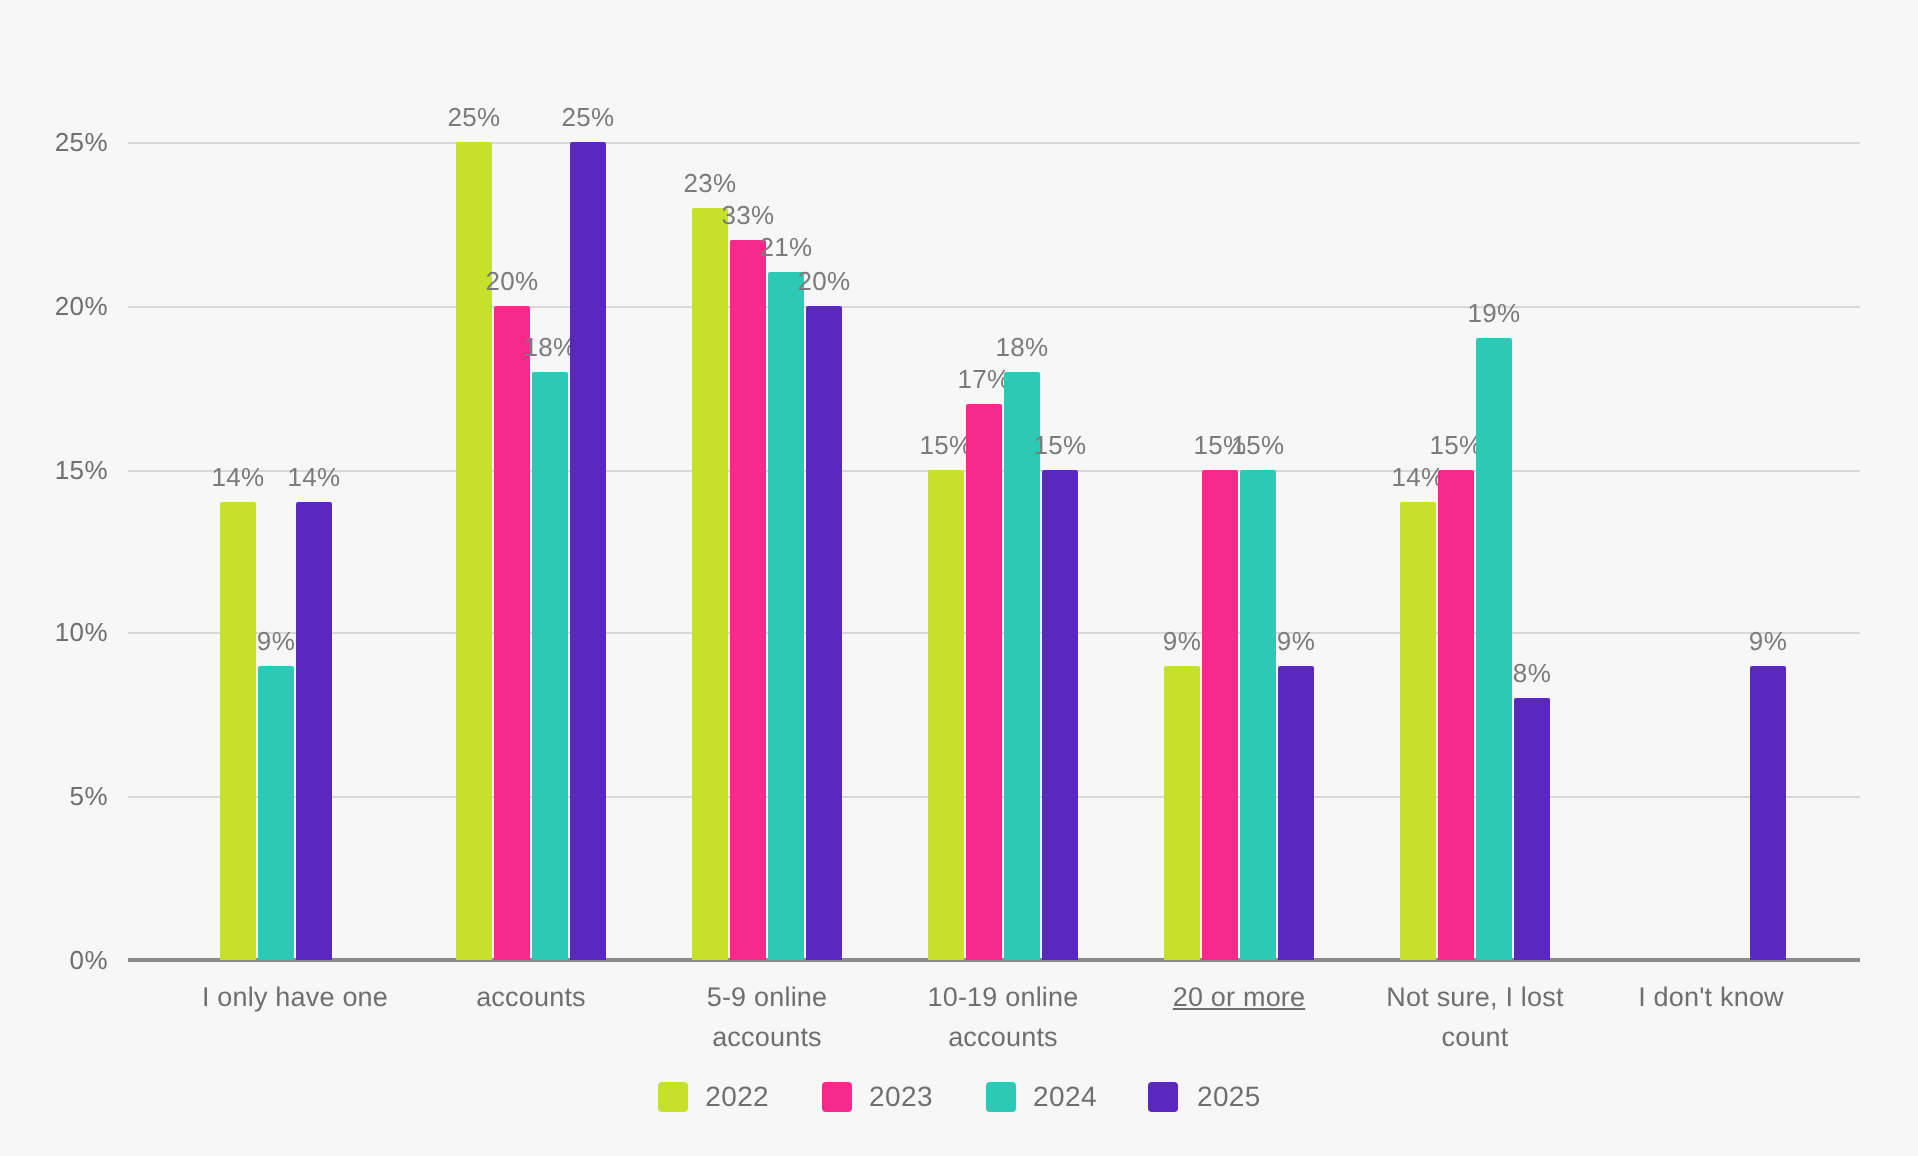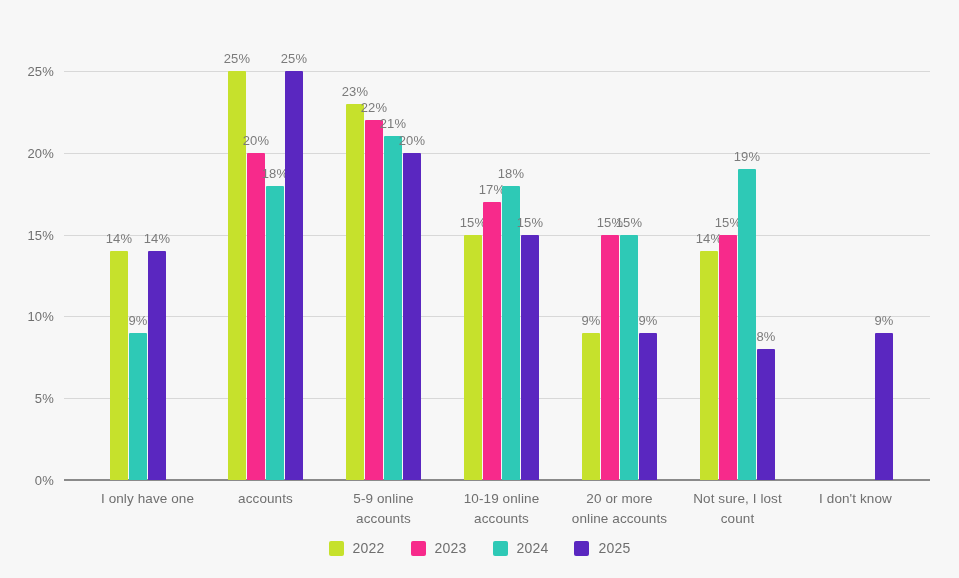--- a/index.html
+++ b/index.html
@@ -189,21 +189,21 @@
           </div>
         </div>
         <div class="group" style="left: 282px; width: 75px;">
           <div class="bars-row">
             <div class="bar-wrap">
               <div class="bar" style="height: 376.28px; background: rgb(198, 225, 44);"></div>
               <div class="bar-label" style="bottom: 381.28px;">23%</div>
             </div>
             <div class="bar-wrap">
               <div class="bar" style="height: 359.92px; background: rgb(247, 42, 139);"></div>
-              <div class="bar-label" style="bottom: 364.92px;">22%</div>
+              <div class="bar-label" style="bottom: 364.92px;">33%</div>
             </div>
             <div class="bar-wrap">
               <div class="bar" style="height: 343.56px; background: rgb(46, 201, 182);"></div>
               <div class="bar-label" style="bottom: 348.56px;">21%</div>
             </div>
             <div class="bar-wrap">
               <div class="bar" style="height: 327.2px; background: rgb(90, 39, 192);"></div>
               <div class="bar-label" style="bottom: 332.2px;">20%</div>
             </div>
           </div>
@@ -296,23 +296,22 @@
         <div>accounts</div>
       </div>
       <div class="cat-label" style="width: 150px; left: 308.5px;">
         <div>5-9 online</div>
         <div>accounts</div>
       </div>
       <div class="cat-label" style="width: 150px; left: 426.5px;">
         <div>10-19 online</div>
         <div>accounts</div>
       </div>
-      <div class="cat-label" style="width: 150px; left: 544.5px;">
+      <div class="cat-label" style="width: 150px; left: 544.5px; text-decoration: underline;">
         <div>20 or more</div>
-        <div>online accounts</div>
       </div>
       <div class="cat-label" style="width: 150px; left: 662.5px;">
         <div>Not sure, I lost</div>
         <div>count</div>
       </div>
       <div class="cat-label" style="width: 150px; left: 780.5px;">
         <div>I don't know</div>
       </div>
     </div>
 

